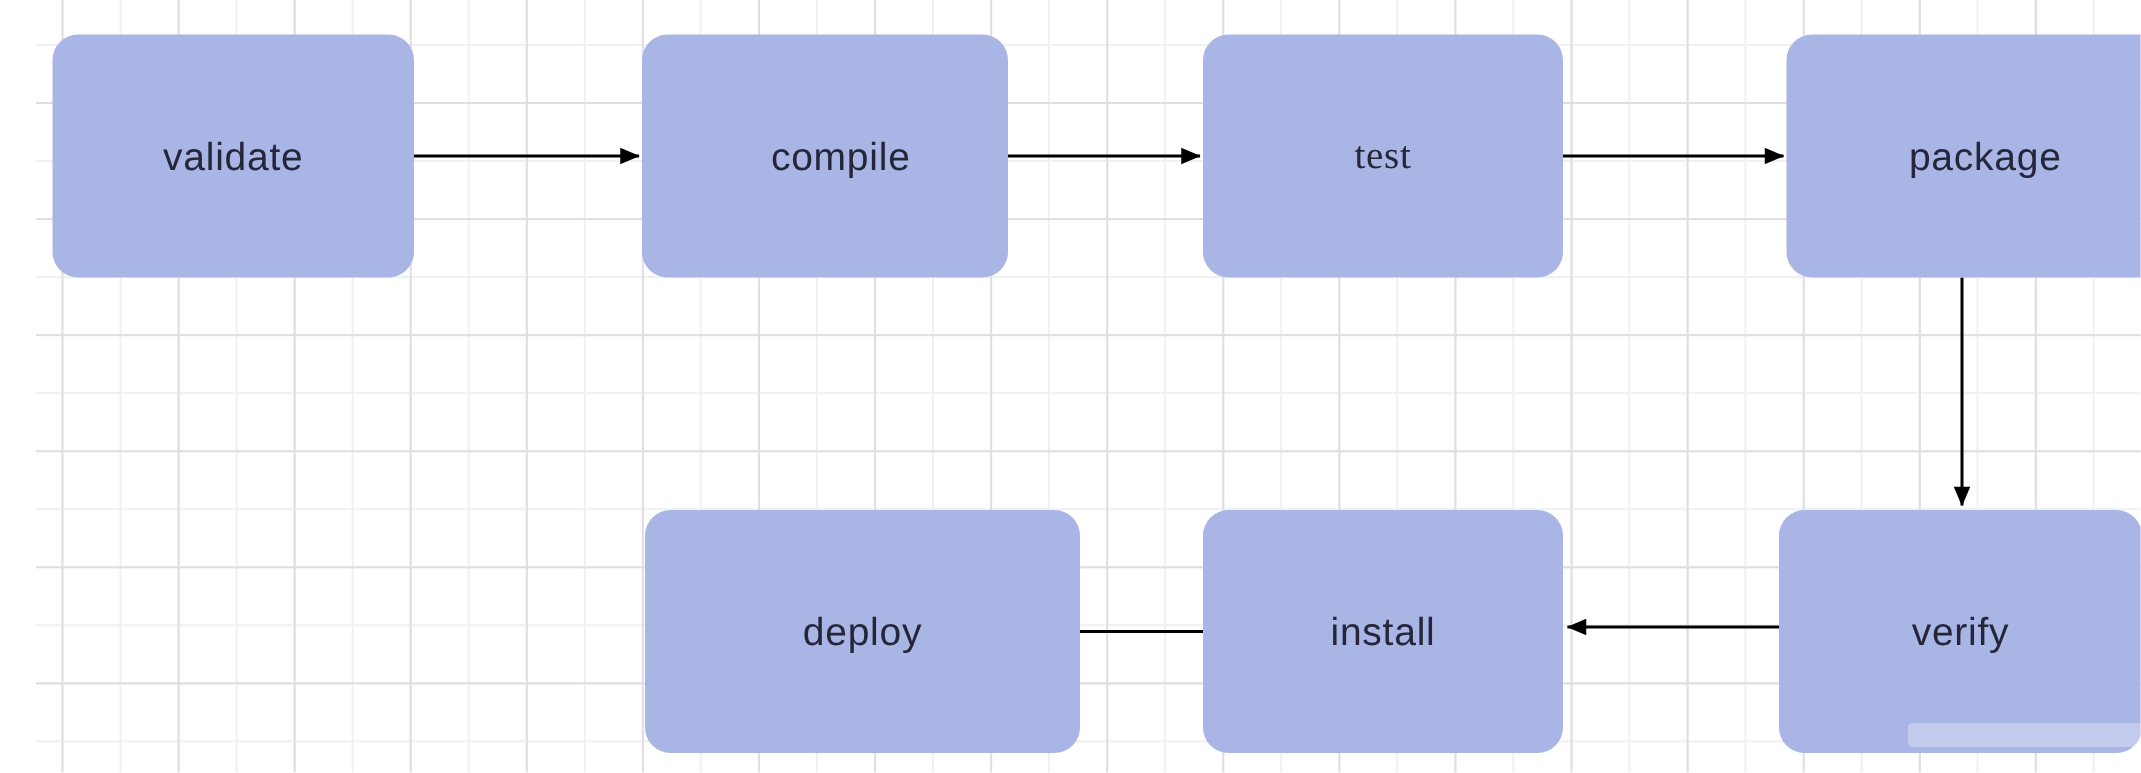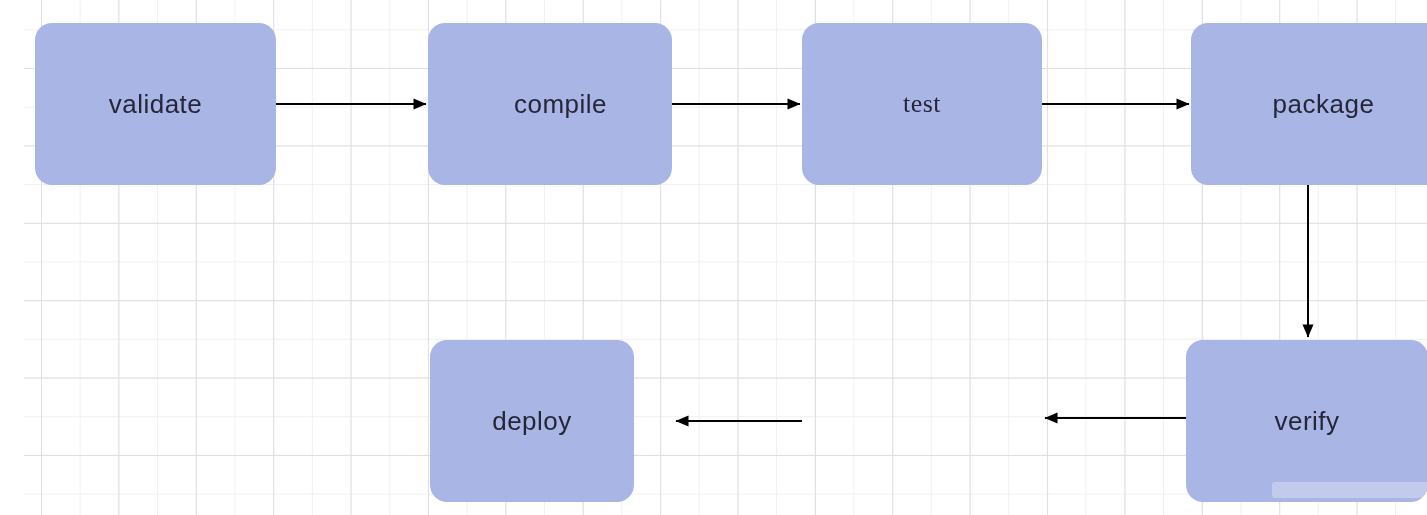--- a/index.html
+++ b/index.html
@@ -38,21 +38,21 @@
   .node .label{
     font-size:26px;
     color:var(--node-text);
     letter-spacing:0.5px;
     user-select:none;
   }
   .n-validate{left:11px;  top:23px;  width:241px;}
   .n-compile {left:404px; top:23px;  width:244px;padding-left:21px;}
   .n-test    {left:778px; top:23px;  width:240px;font-family:Liberation Serif, serif;}
   .n-package {left:1167px;top:23px;  width:265px;}
-  .n-deploy  {left:406px; top:340px; width:204px;}
+  .n-deploy  {left:406px; top:340px; width:290px;}
   .n-install {left:778px; top:340px; width:240px;}
   .n-verify  {left:1162px;top:340px; width:242px;}
 
   svg.edges{position:absolute;left:0;top:0;pointer-events:none;}
   svg.edges line{pointer-events:stroke;}
   .edge{stroke:var(--arrow);stroke-width:2px;}
   #arrowhead path{fill:var(--arrow);}
 
   .watermark{
     position:absolute;left:1248px;top:482px;width:157px;height:16px;
@@ -87,18 +87,21 @@
   </div>
   <div class="node n-test">
     <span class="label">test</span>
   </div>
   <div class="node n-package">
     <span class="label">package</span>
   </div>
   <div class="node n-deploy">
     <span class="label">deploy</span>
   </div>
+  <div class="node n-install">
+    <span class="label">install</span>
+  </div>
   <div class="node n-verify">
     <span class="label">verify</span>
   </div>
 
   <div class="watermark"></div>
 </div>
 
 </body></html>

